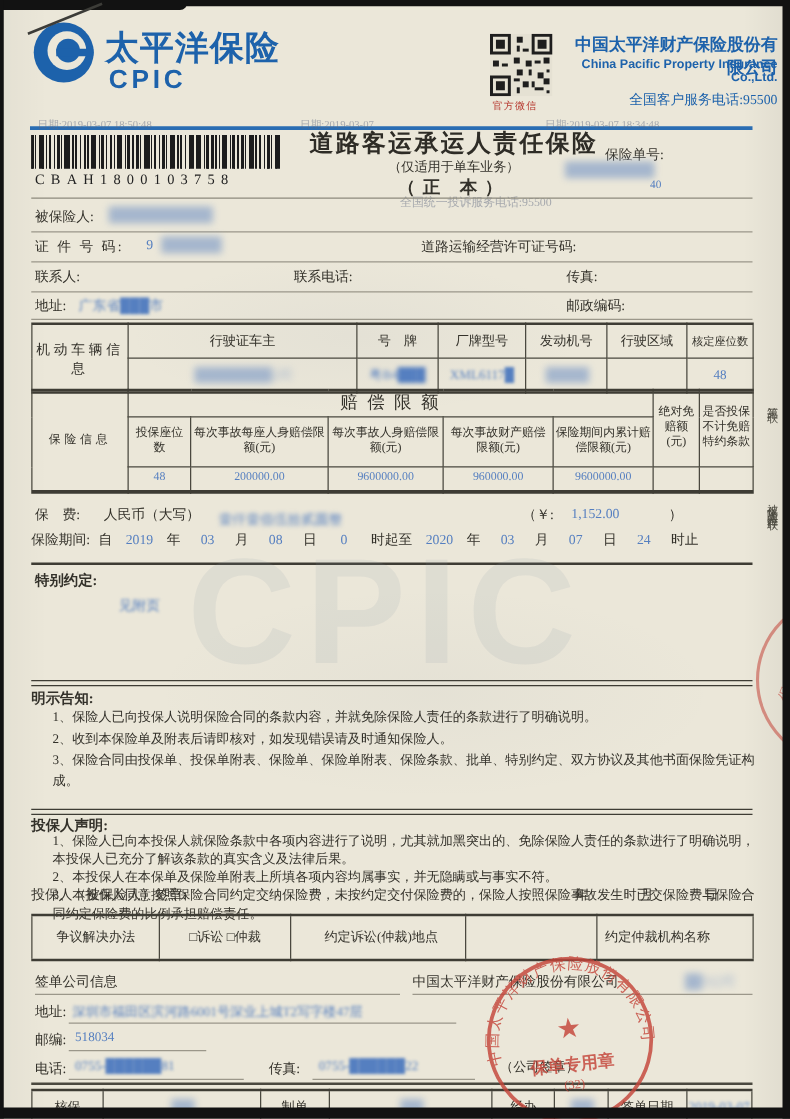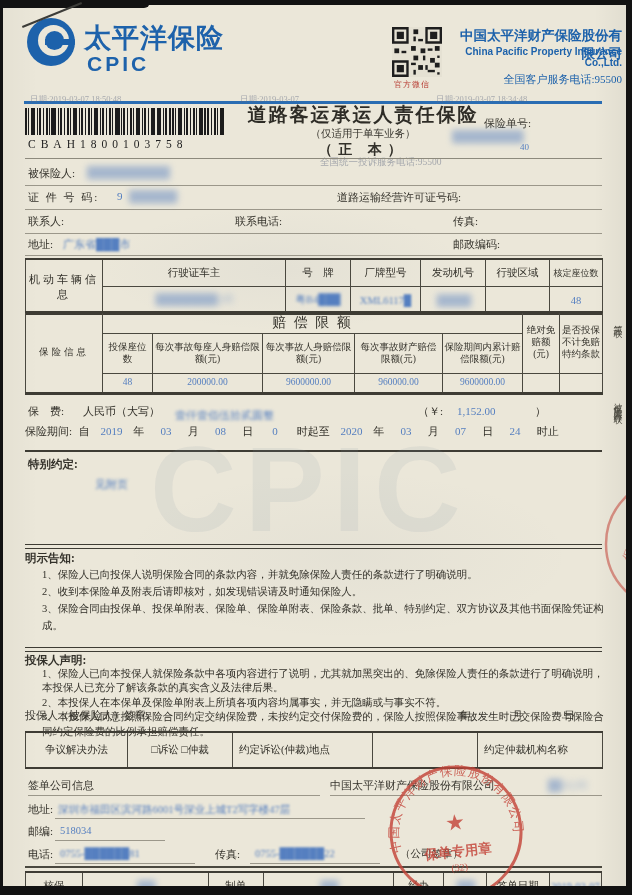--- a/index.html
+++ b/index.html
@@ -341,21 +341,21 @@
         <col style="width:105px">
         <col style="width:125px">
       </colgroup>
     <tbody>
         <tr>
       <td>争议解决办法</td>
       <td>
         <span>□诉讼</span>
         <span>□仲裁</span>
       </td>
-      <td style="text-align:left;padding-left:6px">约定诉讼(仲裁)地点</td>
+      <td style="text-align:center;padding-left:6px">约定诉讼(仲裁)地点</td>
       <td></td>
       <td style="text-align:left;padding-left:6px">约定仲裁机构名称</td>
     </tr>
   </tbody>
     </table>
 
   <div id="issuer-label" class="abs">签单公司信息</div>
   <div id="issuer-company" class="abs">中国太平洋财产保险股份有限公司</div>
   <div id="issuer-branch" class="abs redact">██分公司</div>
   <div id="issuer-u1" class="abs"></div>

